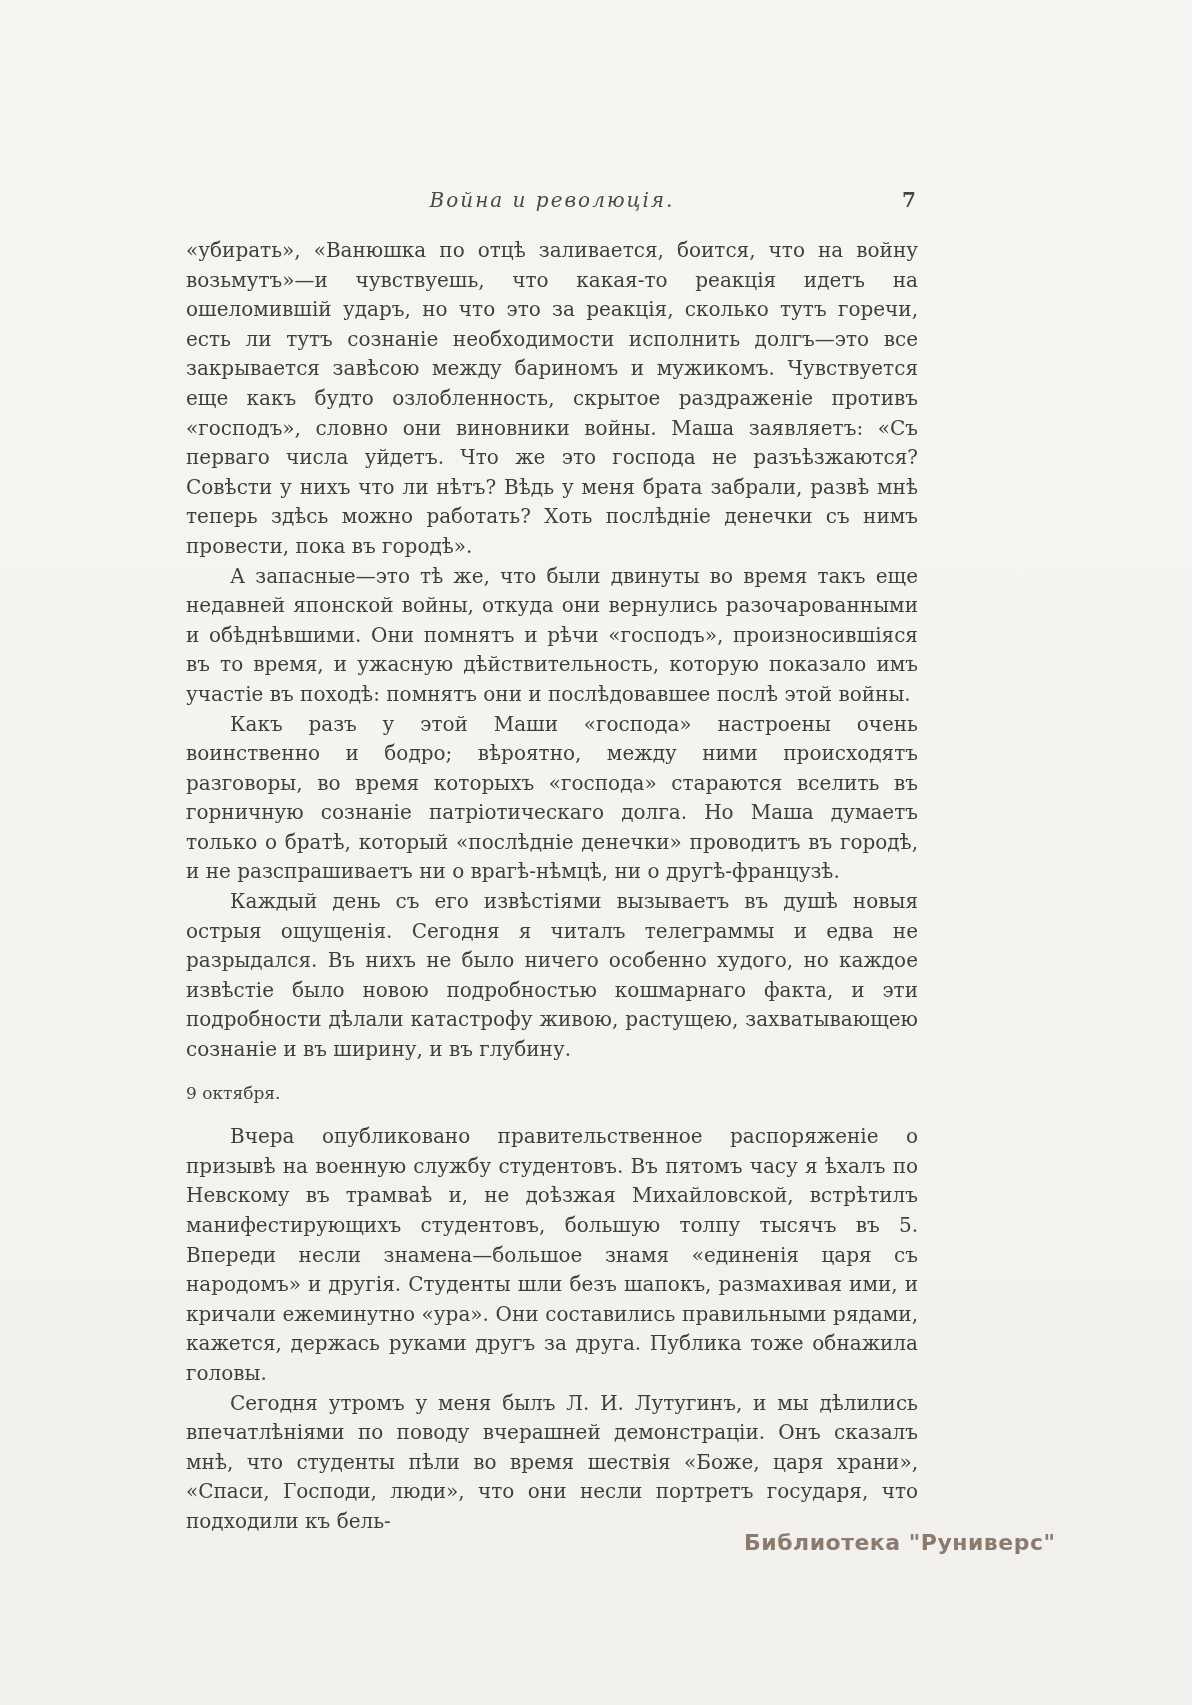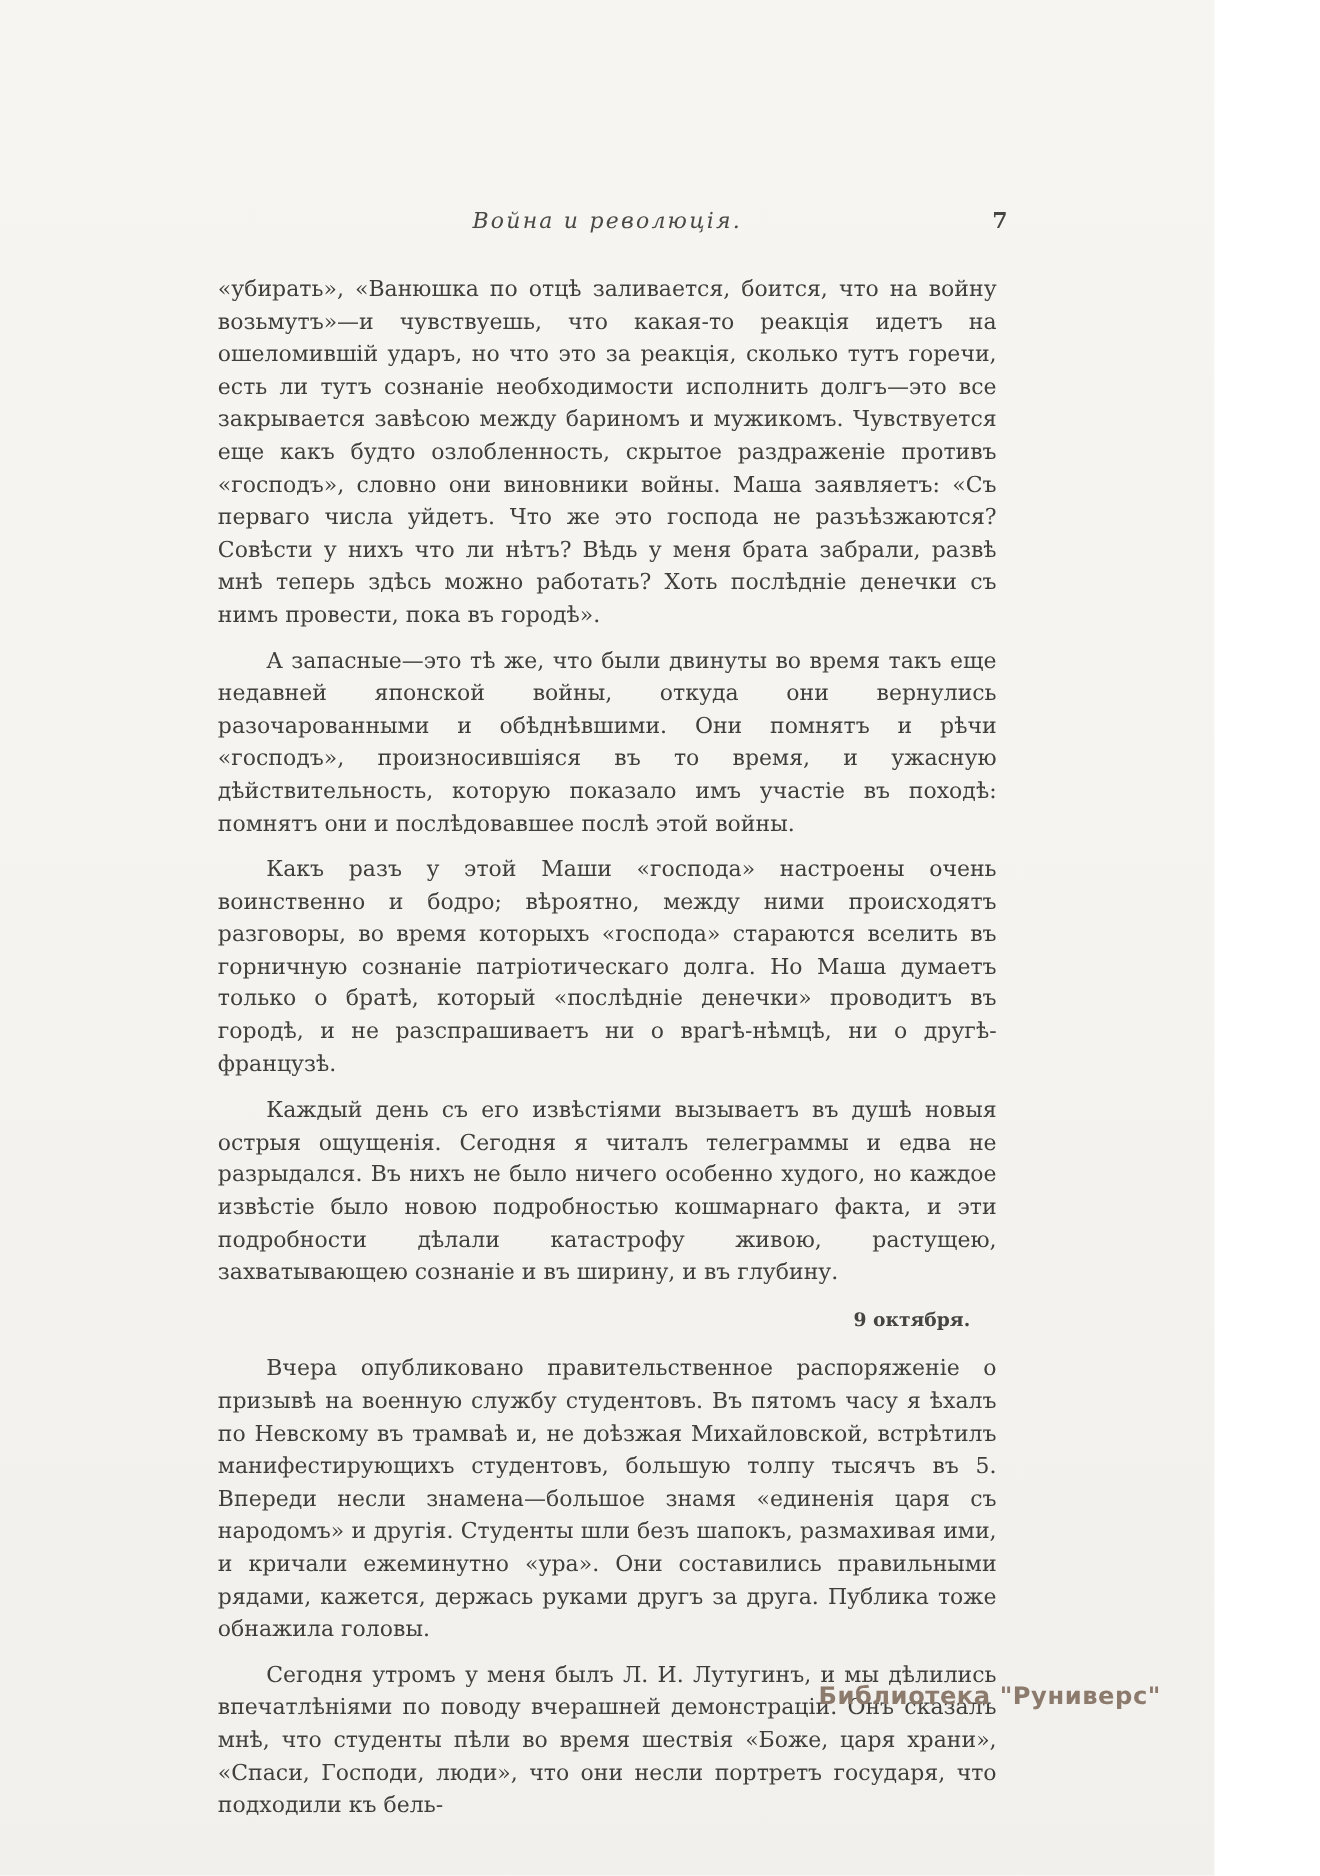--- a/index.html
+++ b/index.html
@@ -1,18 +1,18 @@
 <!DOCTYPE html>
 <html><head>
 <meta charset="utf-8">
 <style>
   html, body { margin: 0; padding: 0; }
   .page {
     position: relative;
-    width: 1104px;
+    width: 1192px;
     height: 1705px;
     background: linear-gradient(180deg, #f6f5f2 0%, #f4f3f0 55%, #f1f0ed 100%);
     font-family: "DejaVu Serif", "Liberation Serif", serif;
     color: #403e3a;
     overflow: hidden;
   }
   .header {
     position: absolute;
     top: 188px;
     left: 186px;
@@ -39,32 +39,31 @@
     position: absolute;
     top: 236px;
     left: 186px;
     width: 732px;
     font-size: 20px;
     line-height: 29.6px;
     text-align: justify;
     color: #413f3b;
   }
   .para {
-    margin: 12px;
+    margin: 0;
     text-indent: 44px;
     text-align: justify;
   }
   .para.no-indent { text-indent: 0; }
   .date-line {
-    margin: 14px 36px 14px 0;
-    text-align: right;
+    margin: 14px 74px 14px 0;
+    text-align: left;
     text-indent: 0;
     font-size: 17px;
     color: #46443f;
-    font-weight: bold;
   }
   .watermark {
     position: absolute;
     top: 1530px;
     left: 744px;
     font-family: "DejaVu Sans", "Liberation Sans", sans-serif;
     font-weight: bold;
     font-size: 22px;
     color: #8c7a6c;
     letter-spacing: 0.5px;

